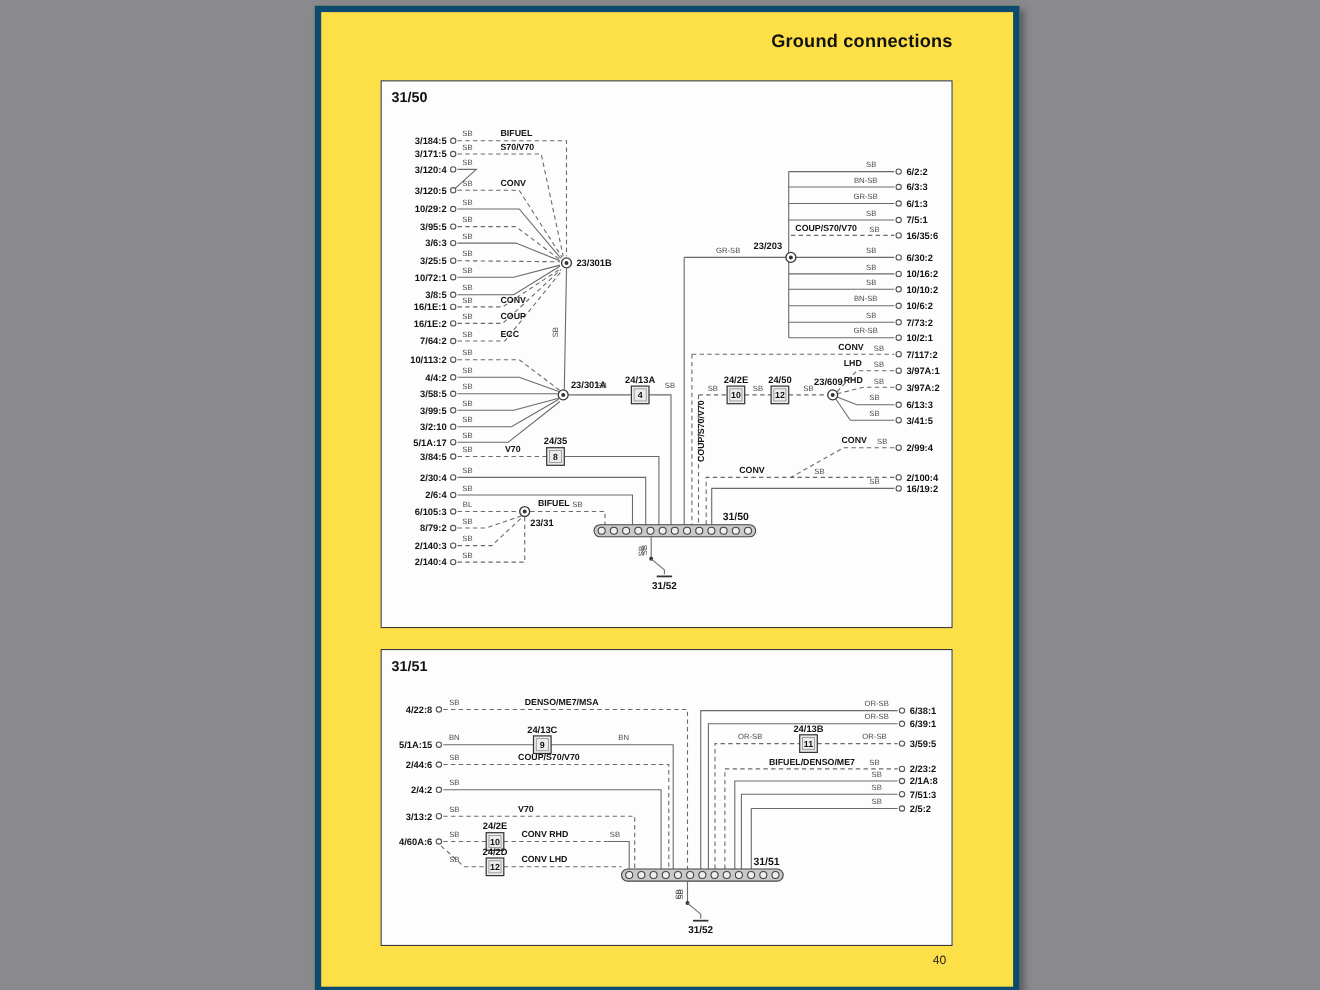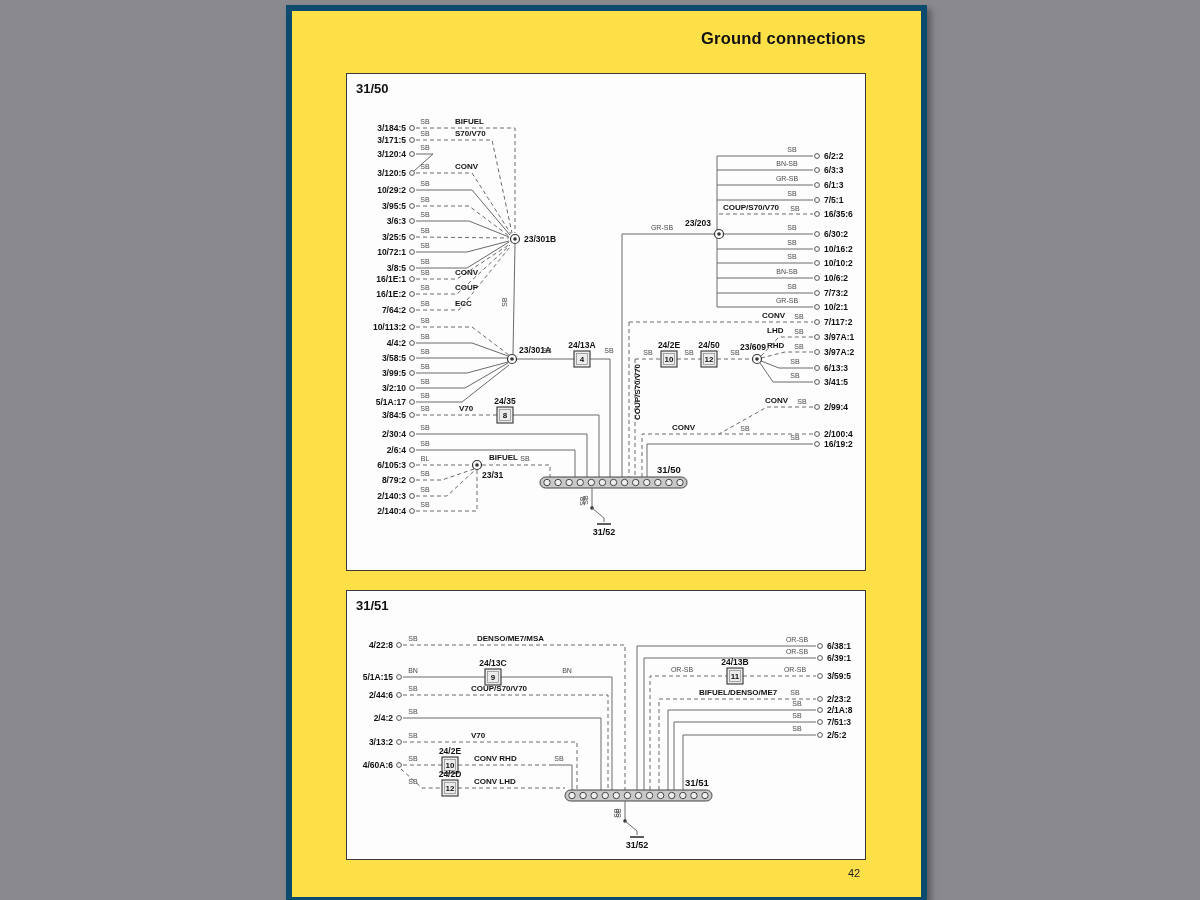--- a/index.html
+++ b/index.html
@@ -412,15 +412,15 @@
           <text x="335" y="81" class="code" text-anchor="middle">OR-SB</text>
           <text x="448" y="81" class="code" text-anchor="middle">OR-SB</text>
           <text x="352" y="104" class="xtra" text-anchor="start">BIFUEL/DENSO/ME7</text>
           <text x="448" y="104" class="code" text-anchor="middle">SB</text>
           <text x="450" y="115" class="code" text-anchor="middle">SB</text>
           <text x="450" y="127" class="code" text-anchor="middle">SB</text>
           <text x="450" y="140" class="code" text-anchor="middle">SB</text>
           <text x="272" y="222" class="code" text-anchor="middle" transform="rotate(-90 272 222)">SB</text>
         </svg>
       </div>
-    <div class="page-number">42</div>
+    <div class="page-number">40</div>
   </div>
 </div>
 
 </body></html>

